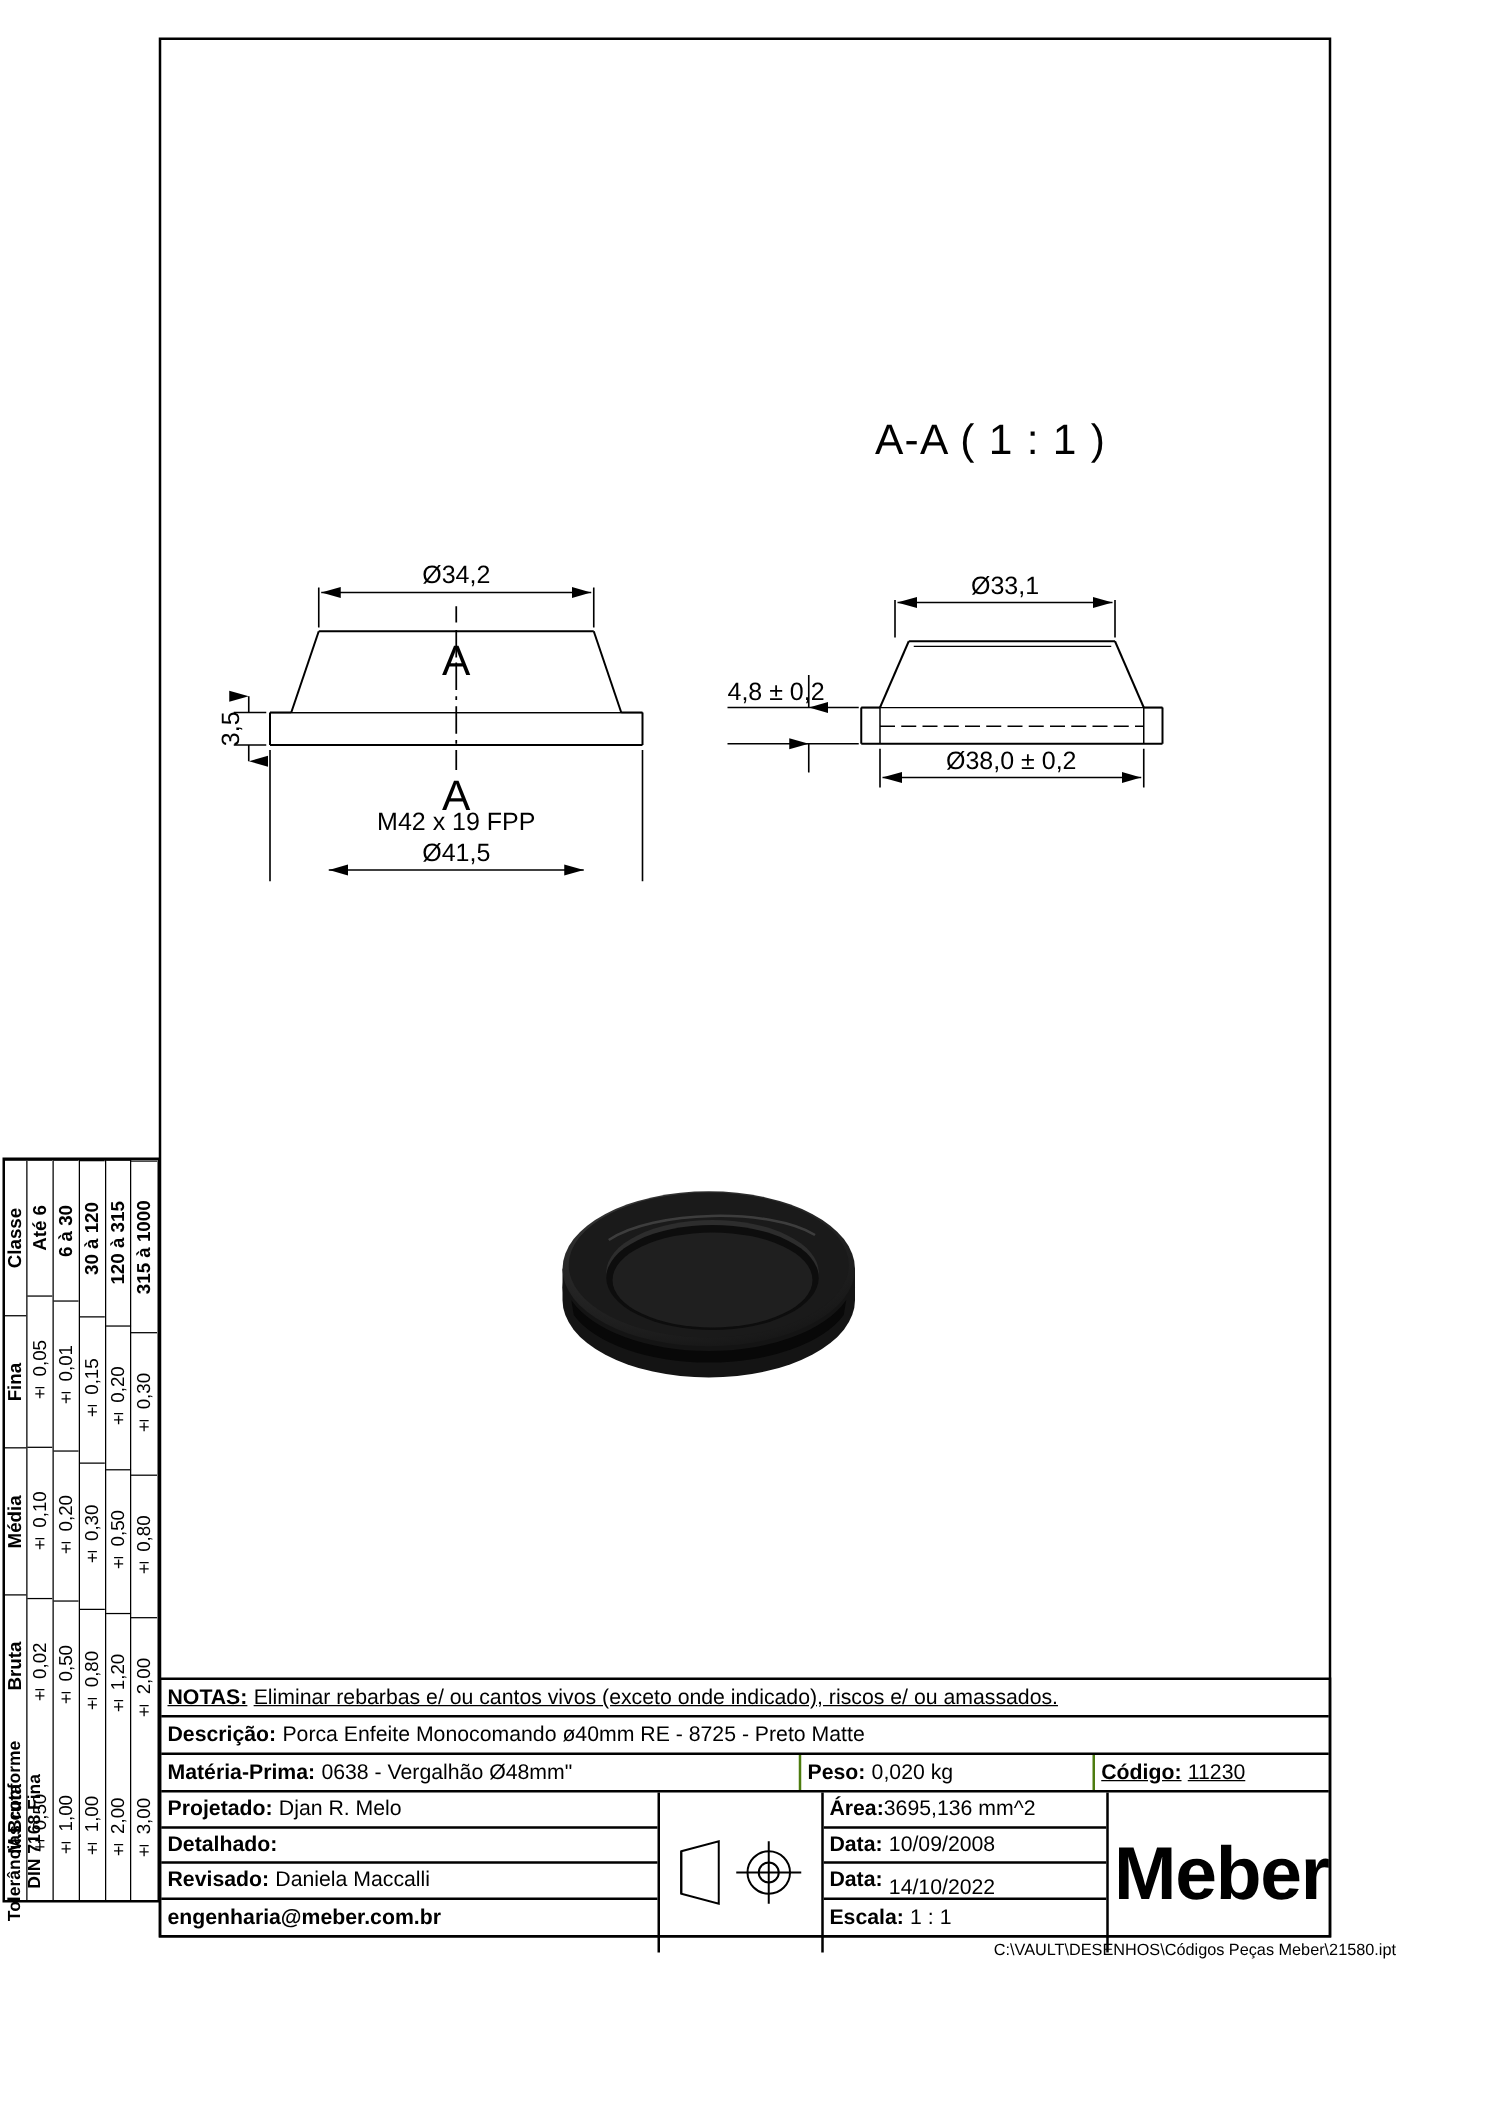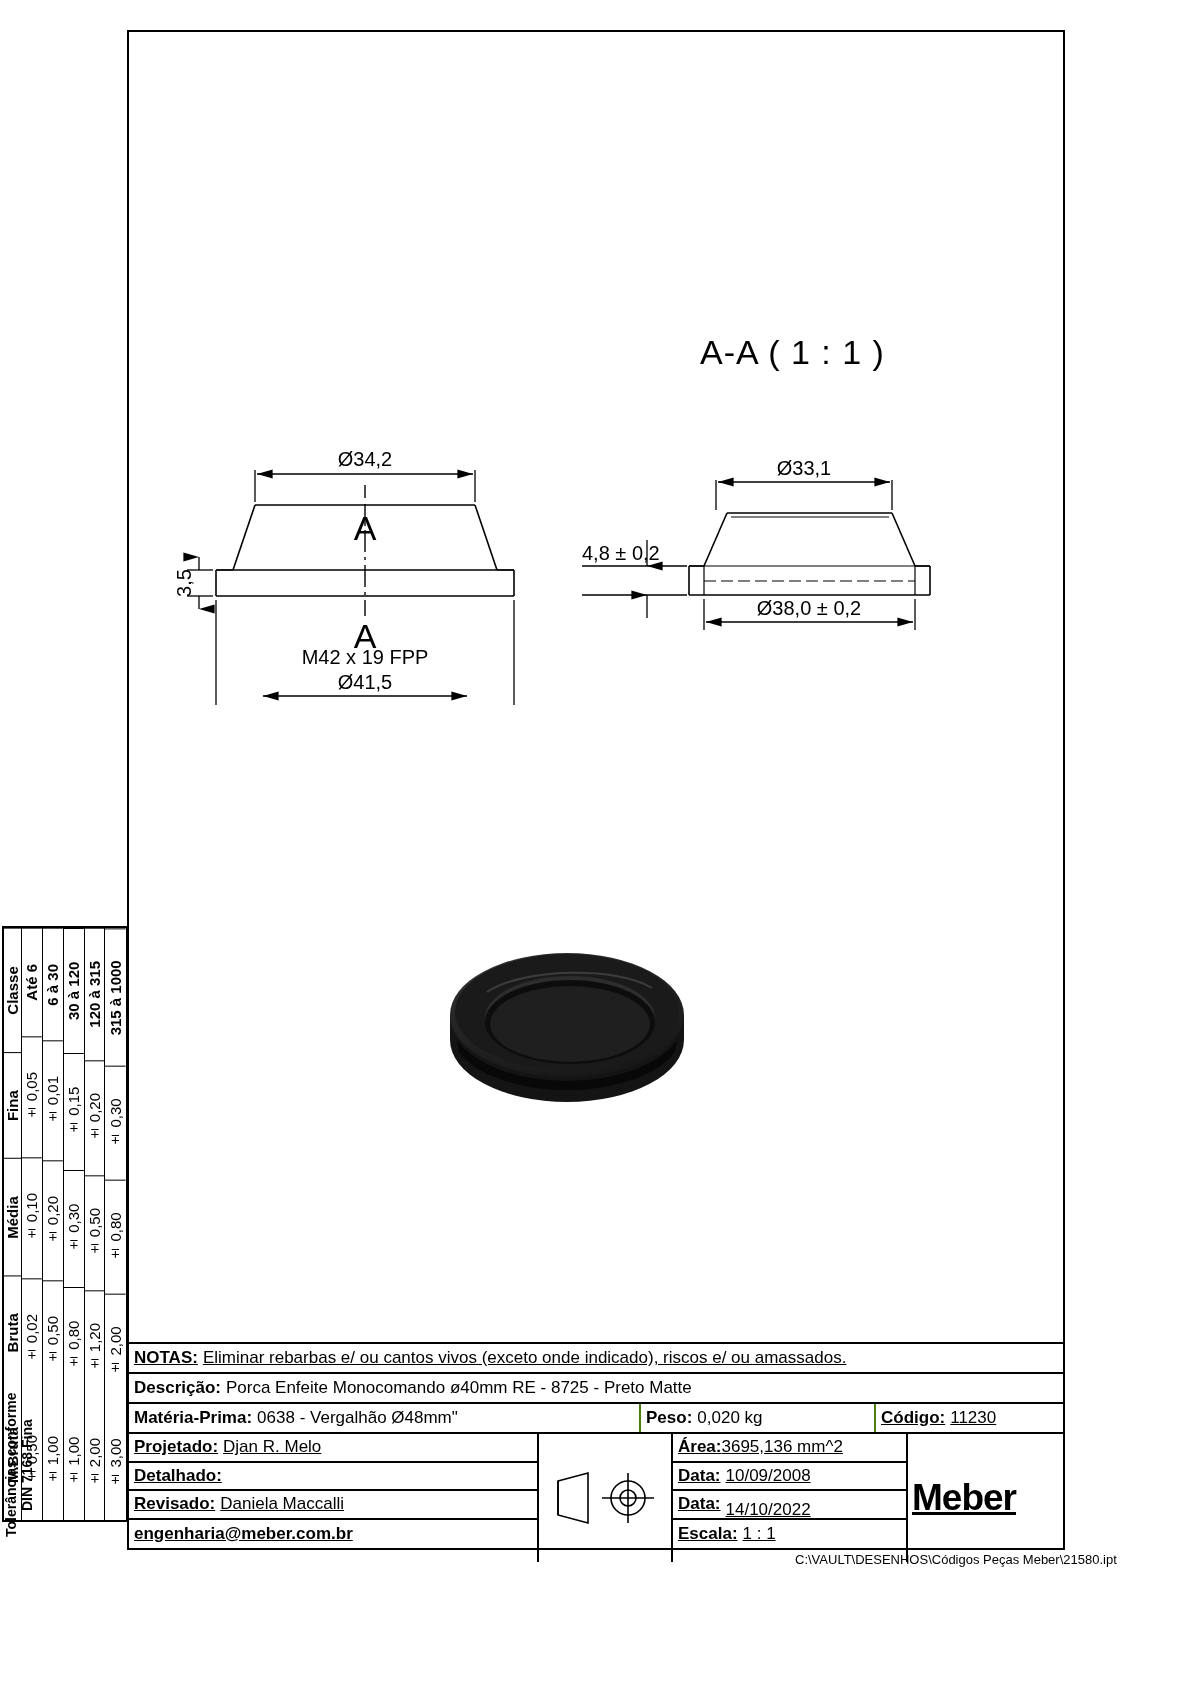--- a/index.html
+++ b/index.html
@@ -127,21 +127,21 @@
     display: flex;
     align-items: center;
     overflow: hidden;
     white-space: nowrap;
   }
   .bd-r { border-right: 2px solid #4d7c0f; }
   .bold { font-weight: bold; }
   .notes-row { height: 30px; align-items: center; }
   .desc-row { height: 30px; }
   .mat-row  { height: 30px; }
-  .lower { height: 128px; display: flex; text-decoration: underline; }
+  .lower { height: 128px; display: flex; }
   .lower-left {
     width: 410px;
     border-right: 2px solid #000;
     box-sizing: border-box;
     display: flex;
     flex-direction: column;
   }
   .lower-left .tb-cell {
     height: 28.5px;
     border-bottom: 2px solid #000;
@@ -170,21 +170,21 @@
   }
   .lower-mid .tb-cell:last-child { border-bottom: none; }
   .lower-logo {
     flex: 1 1 auto;
     display: flex;
     align-items: center;
     justify-content: flex-start;
     position: relative;
   }
   .logo-text {
-    font-size: 37px;
+    font-size: 60px;
     font-weight: bold;
     letter-spacing: -1px;
     padding-left: 4px;
   }
   .filepath {
     position: absolute;
     right: 4px;
     bottom: 2px;
     font-size: 13px;
     white-space: nowrap;

